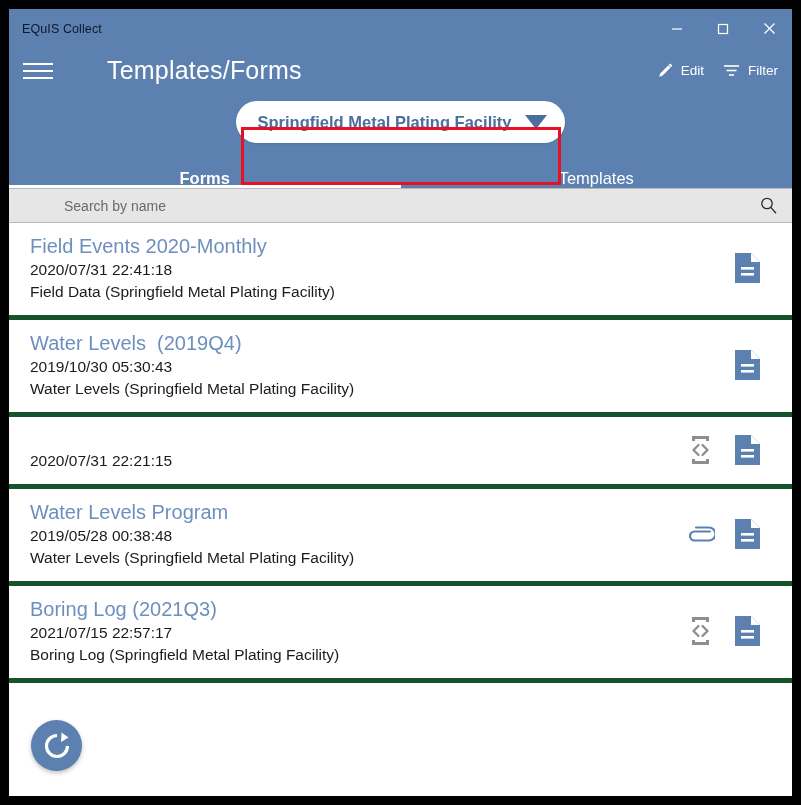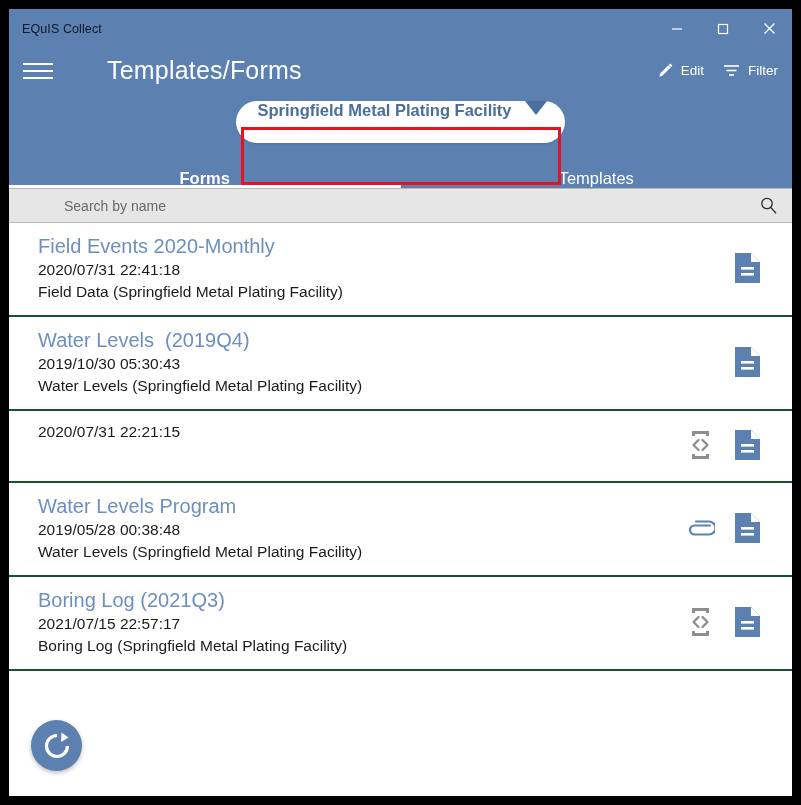--- a/index.html
+++ b/index.html
@@ -122,21 +122,21 @@
     display: flex;
     align-items: center;
     justify-content: center;
     position: relative;
   }
   .facility-pill {
     background: #ffffff;
     border-radius: 22px;
     height: 42px;
     display: flex;
-    align-items: flex-start;
+    align-items: center;
     padding: 0 18px 0 22px;
     gap: 14px;
     box-shadow: 0 1px 2px rgba(0,0,0,0.12);
   }
   .facility-pill .label {
     color: #4a6e9e;
     font-size: 16.5px;
     font-weight: bold;
     white-space: nowrap;
   }
@@ -218,24 +218,24 @@
   }
 
   
   .list {
     flex: 1 1 auto;
     background: #ffffff;
     overflow: hidden;
   }
   .list-item {
     position: relative;
-    border-bottom: 2px solid #14532d;
-    padding: 10px 0 12px 29px;
-    display: flex;
-    align-items: flex-start;
+    border-bottom: 5px solid #14532d;
+    padding: 10px 0 12px 21px;
+    display: flex;
+    align-items: flex-end;
     min-height: 72px;
     box-sizing: border-box;
   }
   .li-text { flex: 1 1 auto; }
   .li-title {
     color: #6d8fbf;
     font-size: 20px;
     line-height: 26px;
     white-space: pre;
   }

